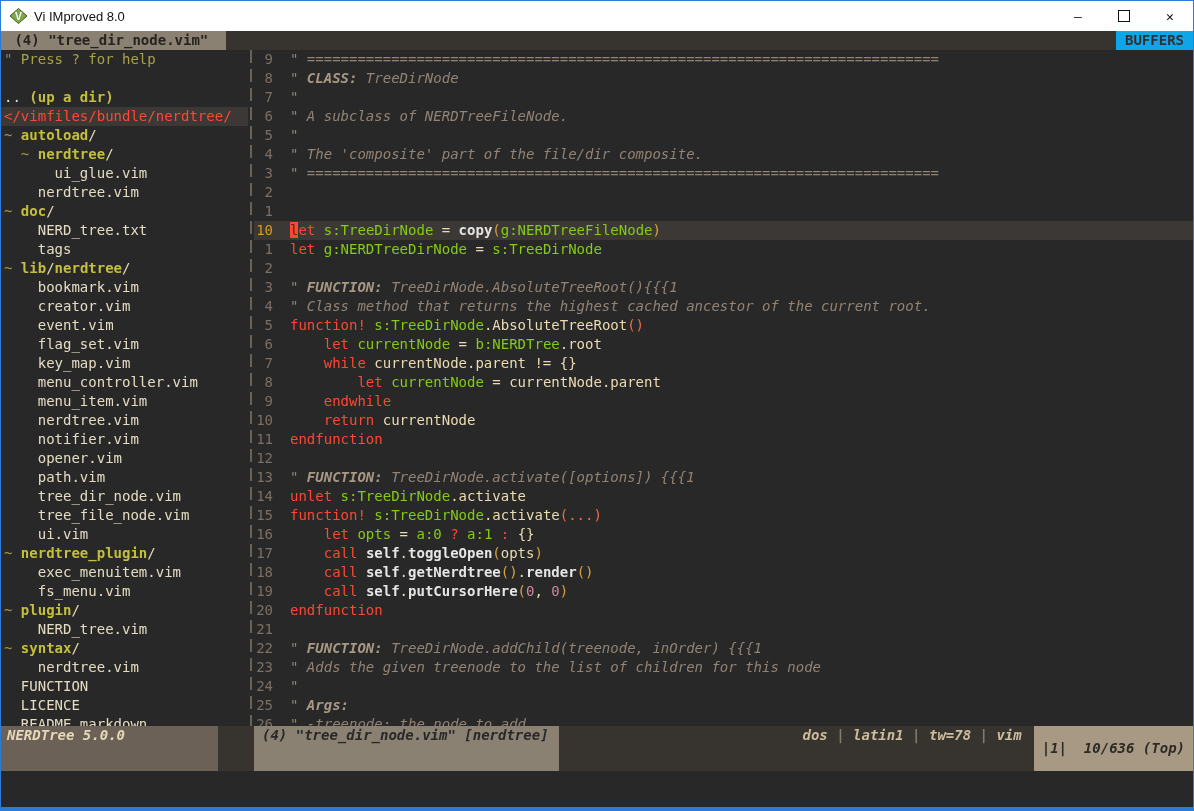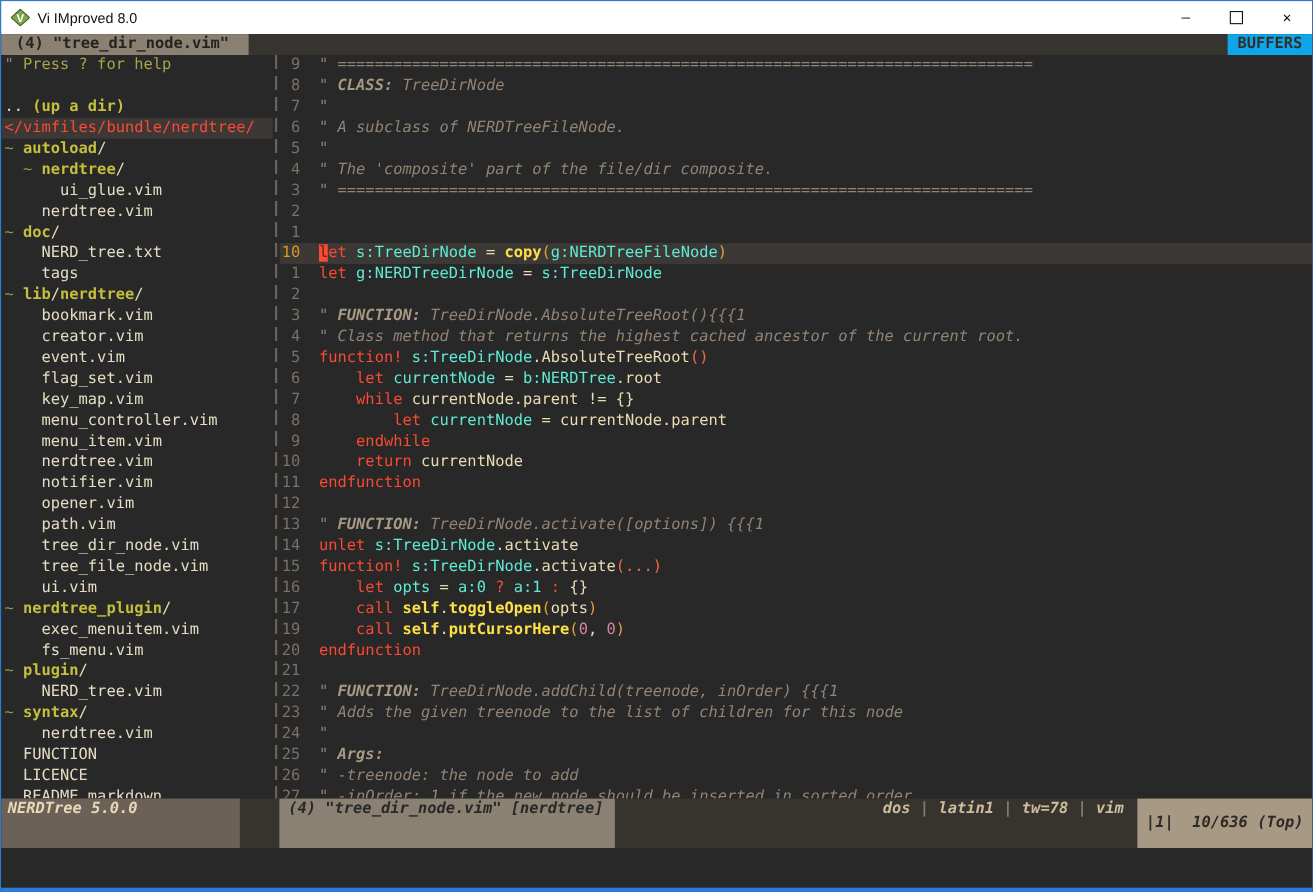--- a/index.html
+++ b/index.html
@@ -34,22 +34,22 @@
   .row{height:19px;line-height:19px;white-space:pre;font-size:14px;display:flex;}
   .row.hl{background:#3c3836;}
   .trow{padding-left:3px;display:block;}
   .lnum{flex:0 0 36px;box-sizing:border-box;text-align:right;padding-right:17px;color:#7c6f64;}
   .lnum.cl{color:#d79921;}
   .code{flex:1;}
   
   .c{color:#928374;font-style:italic;}
   .ct{color:#a89984;font-style:italic;font-weight:bold;}
   .k{color:#fb4934;}
-  .id{color:#5eead4;}
-  .fn{color:#fde047;font-weight:bold;}
+  .id{color:#84cc16;}
+  .fn{color:#e5e5e5;font-weight:bold;}
   .p{color:#d9a33c;}
   .pr{color:#f06a44;}
   .n{color:#ebdbb2;}
   .num{color:#d3869b;}
   .cur{background:#fb4934;color:#641f12;}
   .help{color:#a8a24a;}
   .dir{color:#c4bf3d;font-weight:bold;}
   .dim{color:#9c9440;}
   .file{color:#e4dcc2;}
   .rootpath{color:#fb4934;}
@@ -163,20 +163,21 @@
         <div class="row"><span class="lnum"> 8</span><span class="code"><span class="n">        </span><span class="k">let </span><span class="id">currentNode</span><span class="n"> = currentNode.parent</span></span></div>
         <div class="row"><span class="lnum"> 9</span><span class="code"><span class="n">    </span><span class="k">endwhile</span></span></div>
         <div class="row"><span class="lnum">10</span><span class="code"><span class="n">    </span><span class="k">return </span><span class="n">currentNode</span></span></div>
         <div class="row"><span class="lnum">11</span><span class="code"><span class="k">endfunction</span></span></div>
         <div class="row"><span class="lnum">12</span><span class="code"></span></div>
         <div class="row"><span class="lnum">13</span><span class="code"><span class="c">" </span><span class="ct">FUNCTION:</span><span class="c"> TreeDirNode.activate([options]) {{{1</span></span></div>
         <div class="row"><span class="lnum">14</span><span class="code"><span class="k">unlet </span><span class="id">s:TreeDirNode</span><span class="n">.activate</span></span></div>
         <div class="row"><span class="lnum">15</span><span class="code"><span class="k">function!</span><span class="id"> s:TreeDirNode</span><span class="n">.activate</span><span class="pr">(...)</span></span></div>
         <div class="row"><span class="lnum">16</span><span class="code"><span class="n">    </span><span class="k">let </span><span class="id">opts</span><span class="n"> = </span><span class="id">a:0</span><span class="k"> ? </span><span class="id">a:1</span><span class="k"> : </span><span class="n">{}</span></span></div>
         <div class="row"><span class="lnum">17</span><span class="code"><span class="n">    </span><span class="k">call </span><span class="fn">self</span><span class="n">.</span><span class="fn">toggleOpen</span><span class="p">(</span><span class="n">opts</span><span class="p">)</span></span></div>
+        <div class="row"><span class="lnum">18</span><span class="code"><span class="n">    </span><span class="k">call </span><span class="fn">self</span><span class="n">.</span><span class="fn">getNerdtree</span><span class="p">()</span><span class="n">.</span><span class="fn">render</span><span class="p">()</span></span></div>
         <div class="row"><span class="lnum">19</span><span class="code"><span class="n">    </span><span class="k">call </span><span class="fn">self</span><span class="n">.</span><span class="fn">putCursorHere</span><span class="p">(</span><span class="num">0</span><span class="n">, </span><span class="num">0</span><span class="p">)</span></span></div>
         <div class="row"><span class="lnum">20</span><span class="code"><span class="k">endfunction</span></span></div>
         <div class="row"><span class="lnum">21</span><span class="code"></span></div>
         <div class="row"><span class="lnum">22</span><span class="code"><span class="c">" </span><span class="ct">FUNCTION:</span><span class="c"> TreeDirNode.addChild(treenode, inOrder) {{{1</span></span></div>
         <div class="row"><span class="lnum">23</span><span class="code"><span class="c">" Adds the given treenode to the list of children for this node</span></span></div>
         <div class="row"><span class="lnum">24</span><span class="code"><span class="c">"</span></span></div>
         <div class="row"><span class="lnum">25</span><span class="code"><span class="c">" </span><span class="ct">Args:</span></span></div>
         <div class="row"><span class="lnum">26</span><span class="code"><span class="c">" -treenode: the node to add</span></span></div>
         <div class="row"><span class="lnum">27</span><span class="code"><span class="c">" -inOrder: 1 if the new node should be inserted in sorted order</span></span></div>
       </div>

